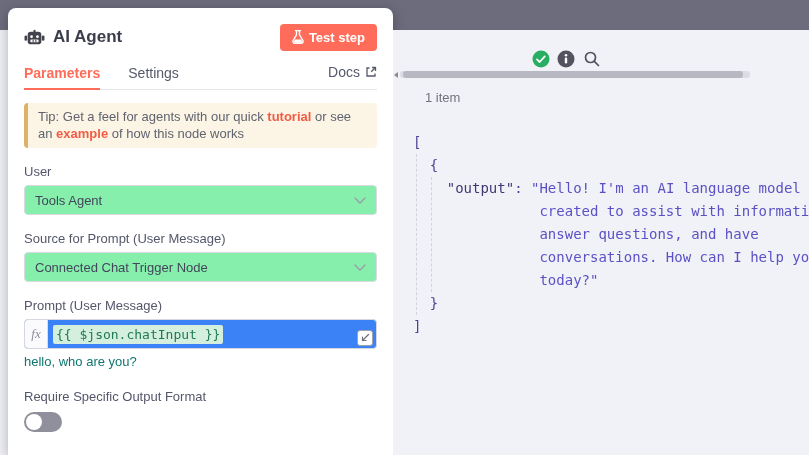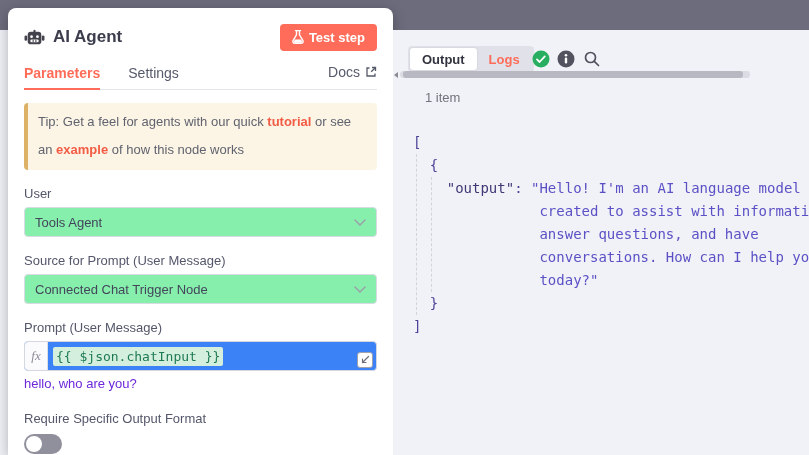--- a/index.html
+++ b/index.html
@@ -30,21 +30,21 @@
   }
   .tabs-row { display:flex; align-items:flex-end; margin-top:13px; height:26px; border-bottom:1px solid #e5e6ec; }
   .tab { font-size:14px; padding-bottom:8px; position:relative; cursor:pointer; }
   .tab-params { color:#ff6d5a; font-weight:700; margin-right:28px; }
   .tab-params::after { content:""; position:absolute; left:0; right:0; bottom:-1px; height:2px; background:#ff6d5a; }
   .tab-settings { color:#565a6b; }
   .docs-link { margin-left:auto; font-size:14px; color:#565a6b; display:flex; align-items:center; gap:5px; padding-bottom:9px; cursor:pointer; }
 
   .tip-box {
     margin-top:13px; background:#fcf5e5; border-left:4px solid #ddb267; border-radius:4px;
-    padding:5px 10px 6px; font-size:13px; line-height:28px; color:#60636f;
+    padding:5px 10px 6px; font-size:13px; line-height:17px; color:#60636f;
   }
   .tip-link { color:#f25c45; font-weight:700; text-decoration:none; cursor:pointer; }
 
   .field-label { font-size:13px; color:#54576a; margin-top:16px; margin-bottom:6px; }
   .select {
     height:30px; border:1px solid #d9dbe4; border-radius:4px; background:#86efac;
     display:flex; align-items:center; padding:0 10px; font-size:13px; color:#43465a; cursor:pointer;
   }
   .select .chev { margin-left:auto; }
 
@@ -61,21 +61,21 @@
   .expr-code {
     display:flex; align-items:center; padding-left:5px;
     font-family:"DejaVu Sans Mono", monospace; font-size:13px; color:#1e7a52;
   }
   .expr-chunk { background:#d4efde; padding:2px 3px; border-radius:2px; }
   .expand-icon {
     position:absolute; right:3px; bottom:2px; width:16px; height:16px;
     background:#fff; border:1px solid #9fa1ad; border-radius:3px;
     display:flex; align-items:center; justify-content:center; cursor:pointer;
   }
-  .expr-preview { font-size:13px; color:#6d28d9; margin-top:5px; }
+  .expr-preview { font-size:13px; color:#0f766e; margin-top:5px; }
 
   .toggle { width:38px; height:20px; border-radius:10px; background:#8f909b; position:relative; margin-top:8px; cursor:pointer; }
   .toggle-knob { position:absolute; left:2px; top:2px; width:16px; height:16px; border-radius:50%; background:#fff; }
 
   
   .output-panel { position:absolute; left:393px; top:30px; width:416px; height:425px; background:#f1f2f8; }
   .seg { position:absolute; height:26px; background:#e0e1e9; border-radius:4px; display:flex; align-items:center; padding:2px; }
   .seg-btn { height:22px; display:flex; align-items:center; padding:0 12px; font-size:13px; color:#7c7f8b; border-radius:3px; cursor:pointer; white-space:nowrap; }
   .seg-btn.active { background:#fff; color:#32343f; font-weight:700; box-shadow:0 0 2px rgba(0,0,0,.12); }
   .seg-btn.logs { color:#ff6d5a; font-weight:700; }
@@ -181,24 +181,20 @@
 
   <div class="field-label" style="margin-top:20px">Require Specific Output Format</div>
   <div class="toggle">
     <div class="toggle-knob"></div>
   </div>
 
 </section>
 
 <section class="output-panel">
 
-  <div class="seg seg-left">
-    <div class="seg-btn active">Output</div>
-    <div class="seg-btn logs">Logs</div>
-  </div>
 
   <svg class="status-icon icon-check" viewBox="0 0 18 18">
     <circle cx="9" cy="9" r="8.5" fill="#27ae60"></circle>
     <path d="M5 9.4l2.6 2.6 5.2-5.6" fill="none" stroke="#fff" stroke-width="1.8" stroke-linecap="round" stroke-linejoin="round"></path>
   </svg>
   <svg class="status-icon icon-info" viewBox="0 0 18 18">
     <circle cx="9" cy="9" r="8.5" fill="#52535f"></circle>
     <circle cx="9" cy="5.2" r="1.3" fill="#fff"></circle>
     <rect x="7.8" y="7.6" width="2.4" height="6" rx="1.1" fill="#fff"></rect>
   </svg>

